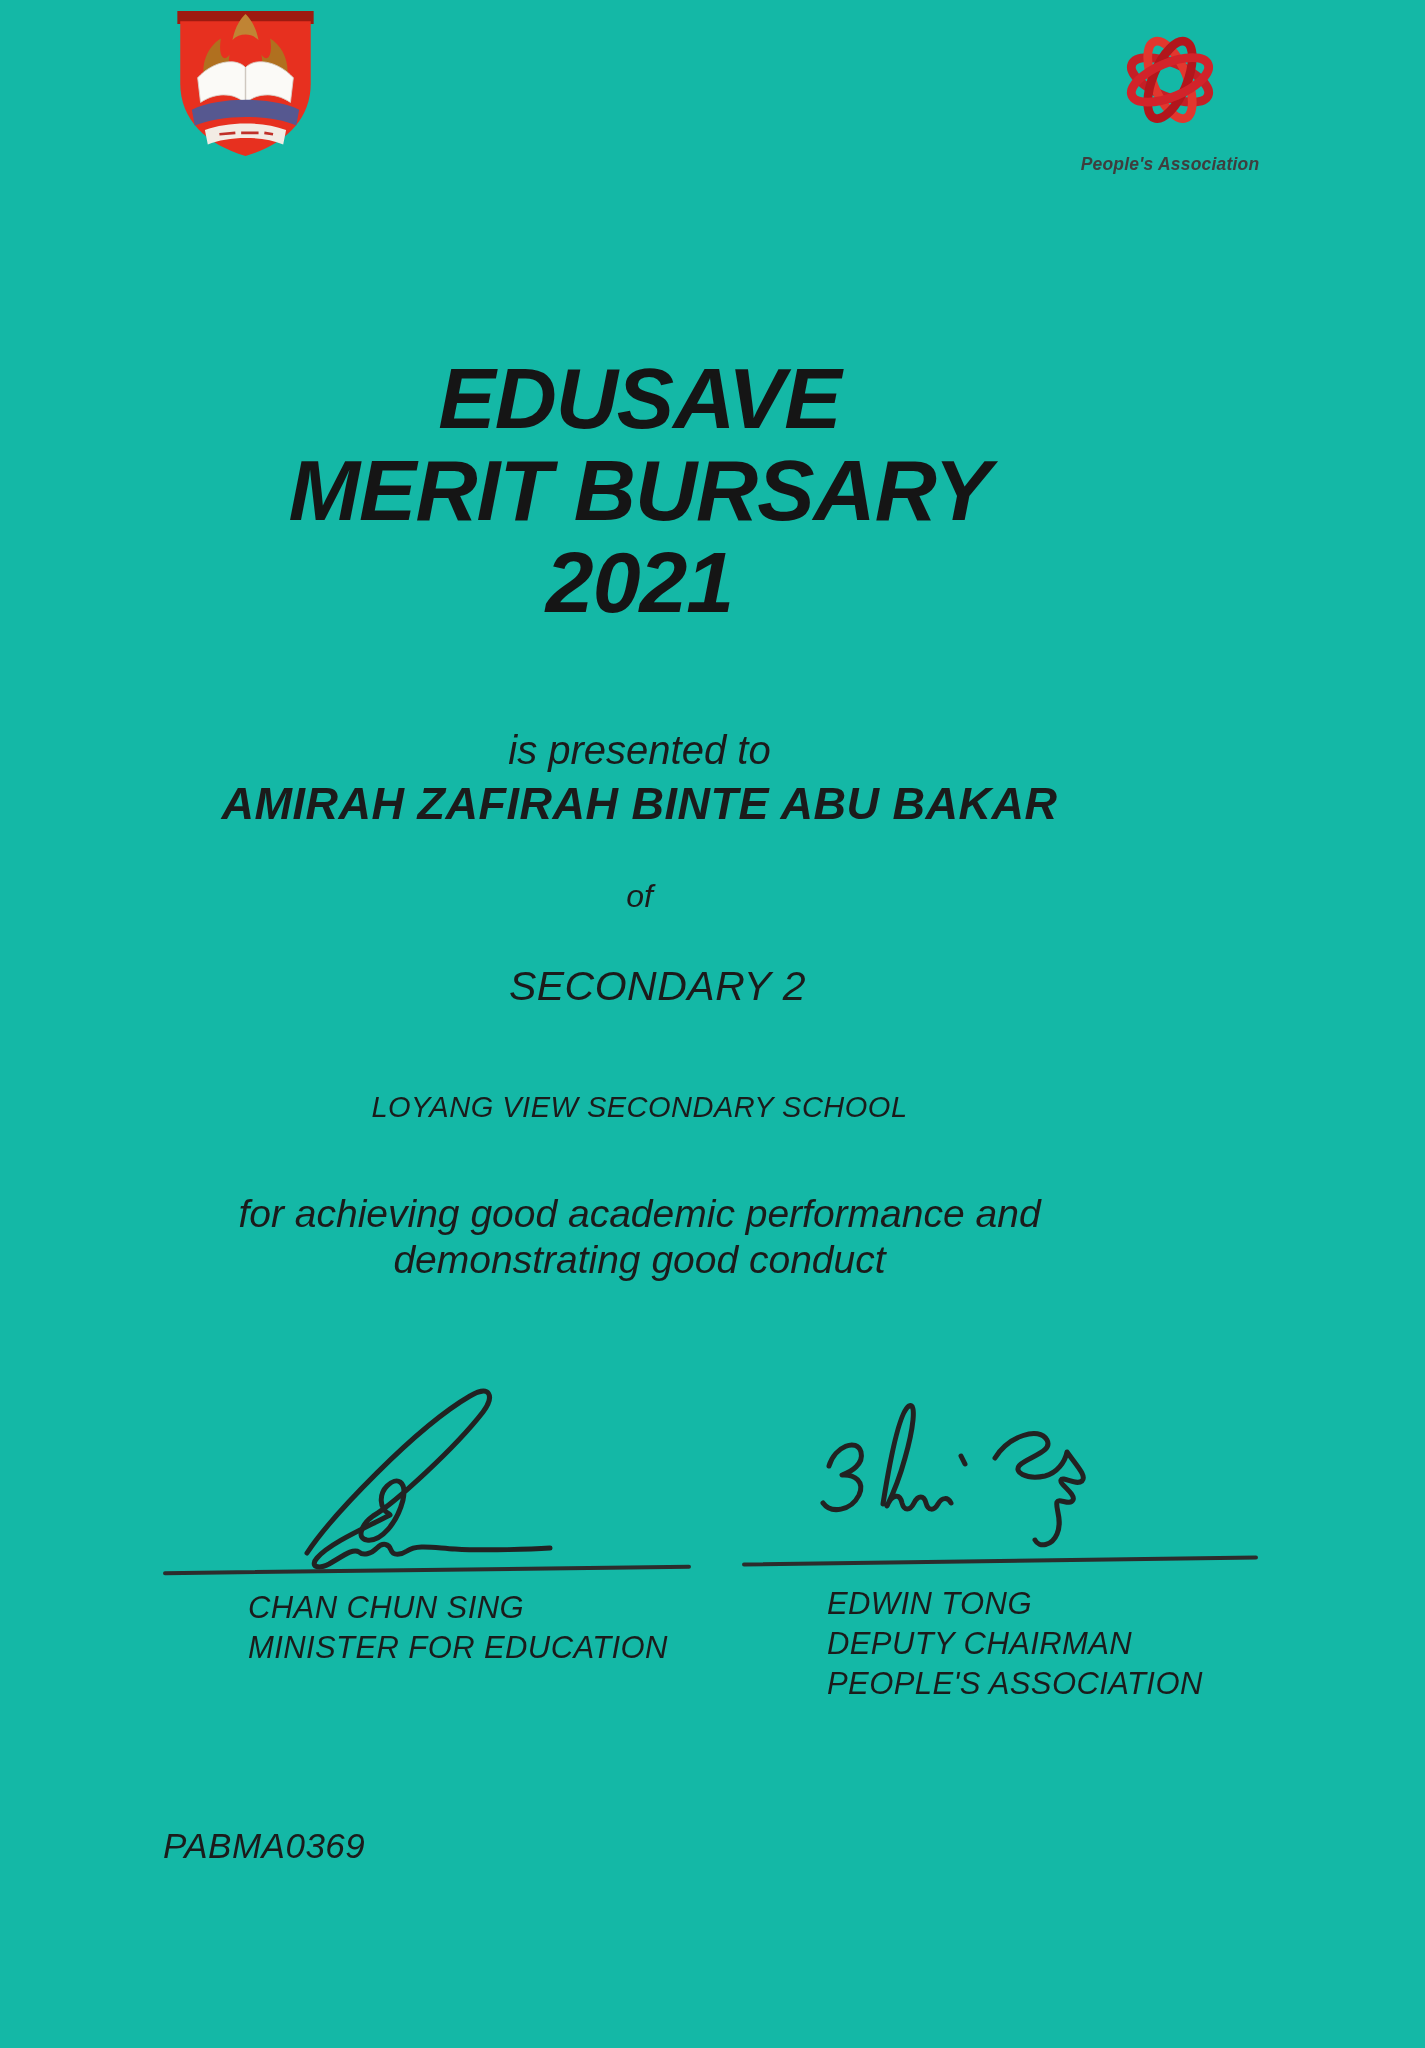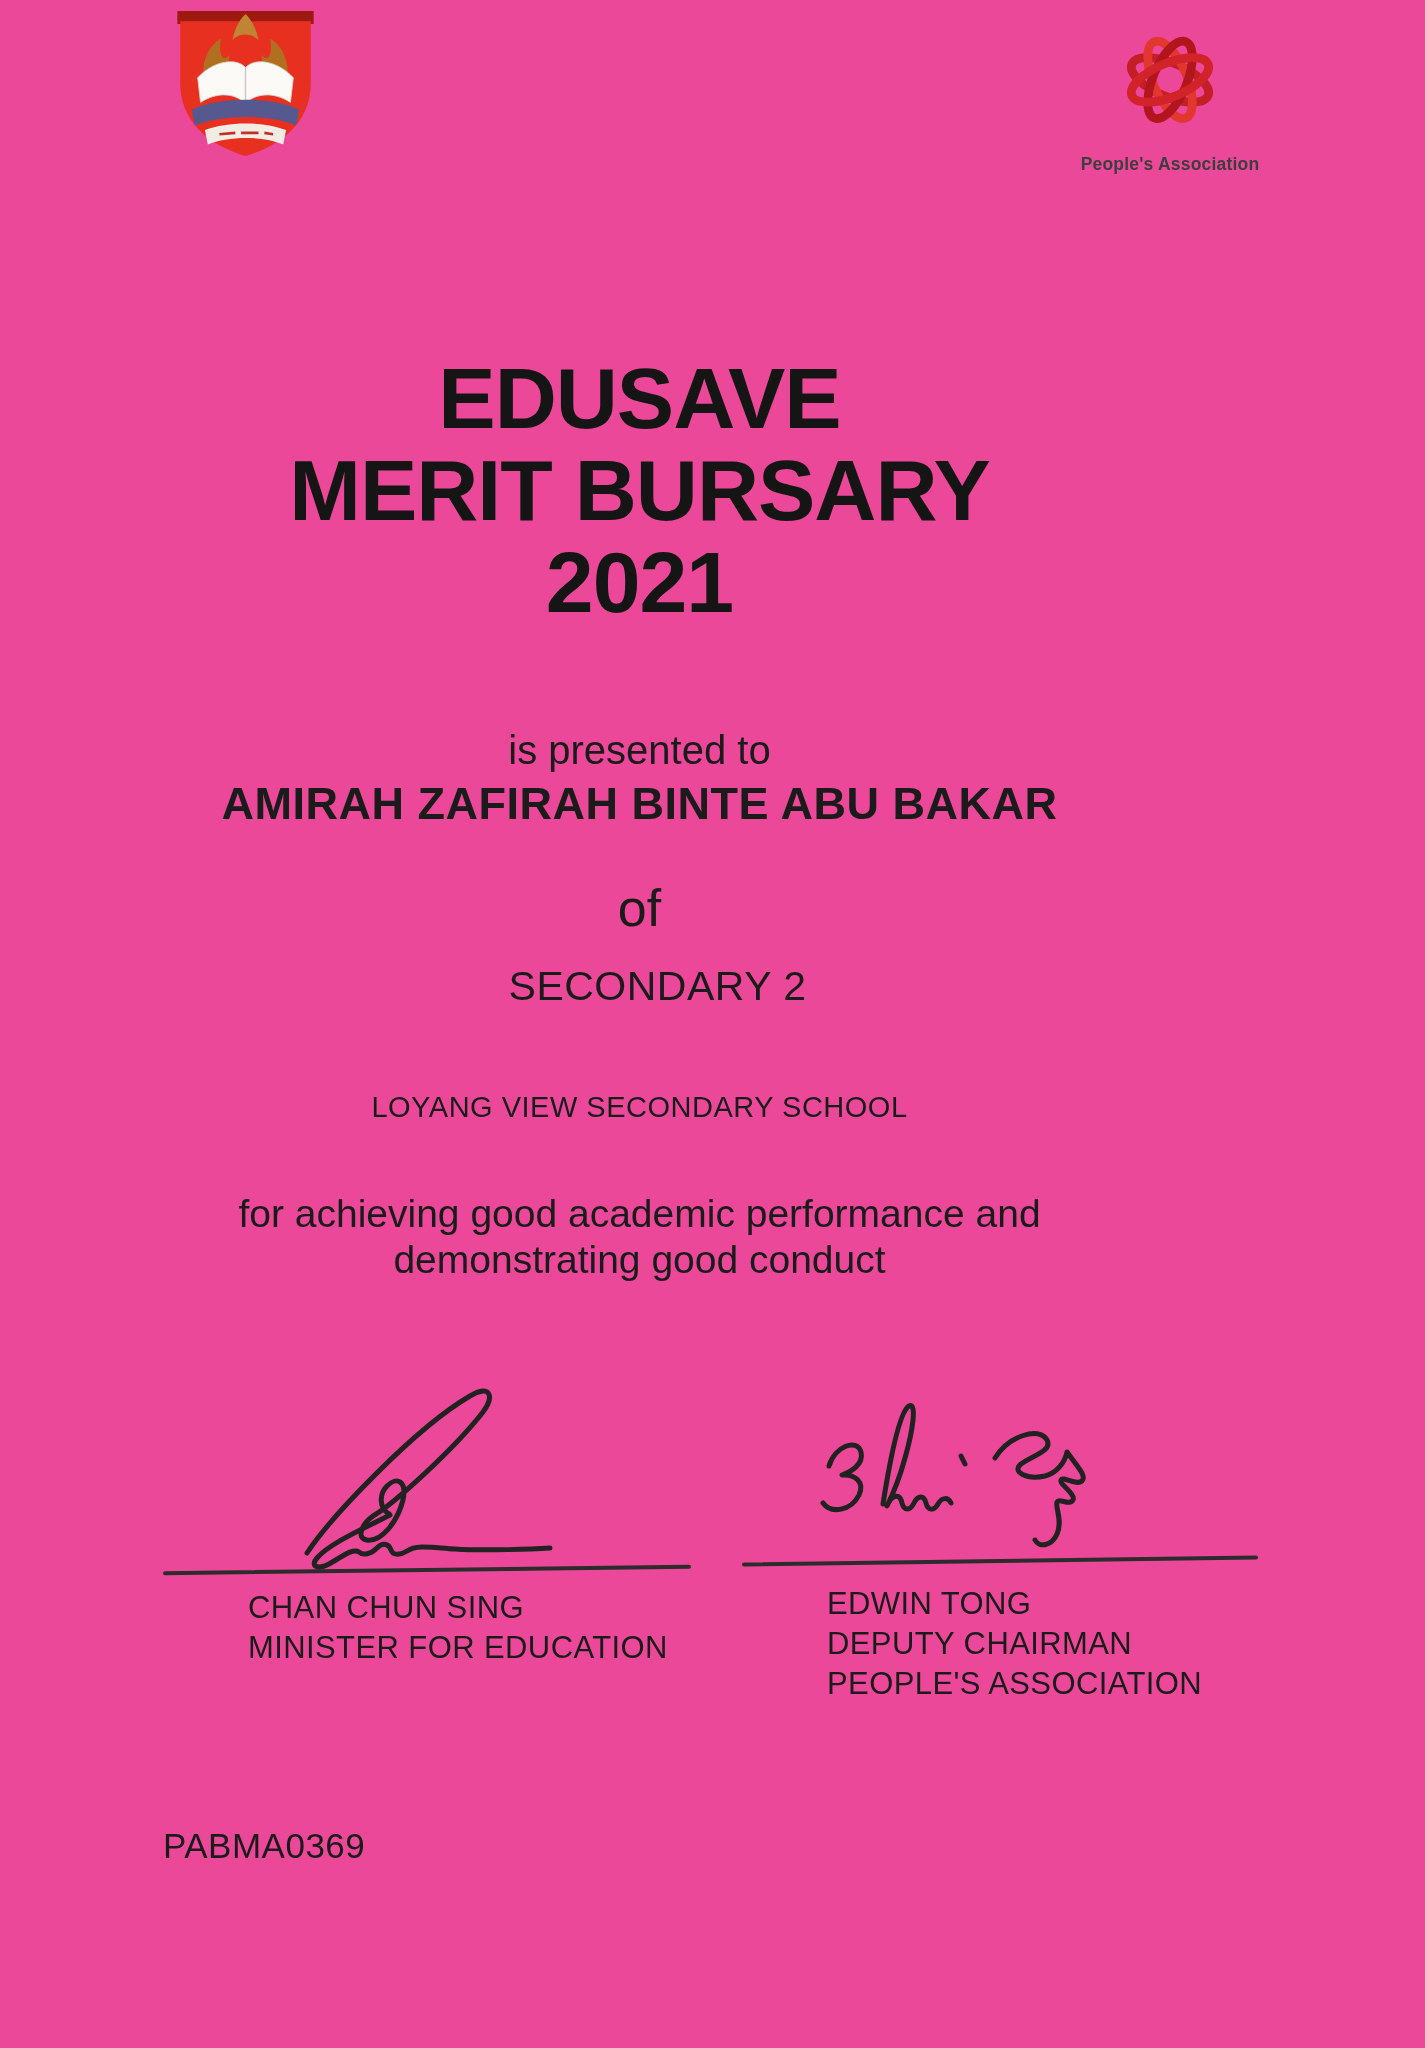--- a/index.html
+++ b/index.html
@@ -1,23 +1,24 @@
 <!DOCTYPE html>
 <html><head>
 <meta charset="utf-8">
 <style>
   html,body{margin:0;padding:0;background:#e9e9e9;}
   .page{
     position:relative;
     width:1425px;height:2048px;
     margin:0 auto;
-    background:#ec4899;
+    background:#14b8a6;
     font-family:"Liberation Sans", sans-serif;
     color:#1b1b1b;
     overflow:hidden;
+    font-style:italic;
   }
   .abs{position:absolute;}
   .centered{left:0;width:1279px;text-align:center;}
 
   
   .crest{left:173px;top:5px;width:145px;height:160px;}
   .pa-block{left:1060px;top:14px;width:220px;text-align:center;}
   .pa-logo{display:block;margin:0 auto;width:134px;height:138px;}
   .pa-label{
     margin-top:2px;
@@ -30,21 +31,21 @@
     top:352px;
     font-size:86px;font-weight:bold;
     line-height:92px;
     letter-spacing:-1px;
     color:#151515;
   }
 
   
   .presented   {top:728px;  font-size:40px;}
   .recipient   {top:778px;  font-size:45px; font-weight:bold; letter-spacing:.5px;}
-  .of-label    {top:878px;  font-size:52px;}
+  .of-label    {top:878px;  font-size:32px;}
   .level       {top:963px;  font-size:41px; letter-spacing:.5px;margin-left:18px;}
   .school      {top:1091px; font-size:29px; letter-spacing:.5px;}
   .citation    {top:1146px; font-size:39px; line-height:46px;margin-top:45px;}
 
   
   .sig-svg{stroke:#222;fill:none;stroke-linecap:round;stroke-linejoin:round;}
   .sig-left {left:255px;top:1368px;width:300px;height:212px;}
   .sig-right{left:795px;top:1396px;width:320px;height:212px;}
   .sig-line{
     height:4px;background:#2c2c2c;border-radius:2px;

